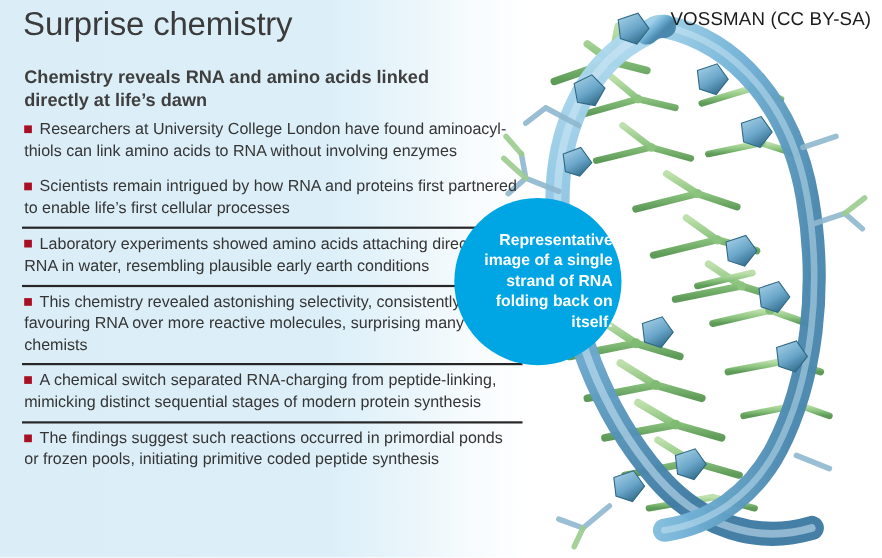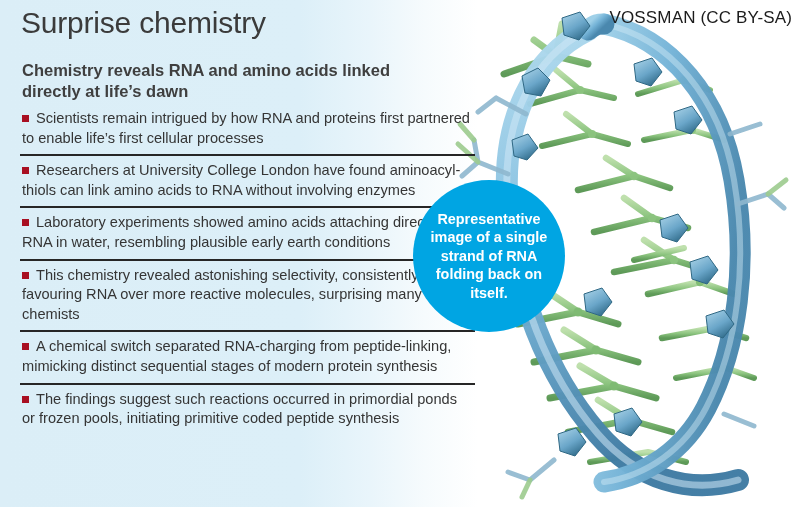--- a/index.html
+++ b/index.html
@@ -140,21 +140,21 @@
     left: 413px;
     top: 180px;
     width: 152px;
     height: 152px;
     border-radius: 50%;
     background: #00a5e3;
     z-index: 7;
     display: flex;
     align-items: center;
     justify-content: center;
-    text-align: center;
+    text-align: right;
   }
   .callout-text {
     color: #ffffff;
     font-size: 14.4px;
     line-height: 18.4px;
     font-weight: bold;
     padding: 0 8px;
     font-family: "Liberation Sans", sans-serif;
   }
 </style>
@@ -283,27 +283,27 @@
   <div class="credit">VOSSMAN (CC BY-SA)</div>
 
   <div class="text-col">
 
     <div class="headline">Surprise chemistry</div>
     <div class="subhead">Chemistry reveals RNA and amino acids linked directly at life’s dawn</div>
 
     <div class="bullet-list">
 
       <div class="bullet-item">
+        <div class="rule"></div>
+        <p class="bullet-text"><span class="bullet-marker"></span><span>Researchers at University College London have found aminoacyl-thiols can link amino acids to RNA without involving enzymes</span></p>
+      </div>
+
+      <div class="bullet-item">
 
         <p class="bullet-text"><span class="bullet-marker"></span><span>Scientists remain intrigued by how RNA and proteins first partnered to enable life’s first cellular processes</span></p>
-      </div>
-
-      <div class="bullet-item">
-        <div class="rule"></div>
-        <p class="bullet-text"><span class="bullet-marker"></span><span>Researchers at University College London have found aminoacyl-thiols can link amino acids to RNA without involving enzymes</span></p>
       </div>
 
       <div class="bullet-item">
         <div class="rule"></div>
         <p class="bullet-text"><span class="bullet-marker"></span><span>Laboratory experiments showed amino acids attaching directly to RNA in water, resembling plausible early earth conditions</span></p>
       </div>
 
       <div class="bullet-item">
         <div class="rule"></div>
         <p class="bullet-text"><span class="bullet-marker"></span><span>This chemistry revealed astonishing selectivity, consistently favouring RNA over more reactive molecules, surprising many chemists</span></p>

